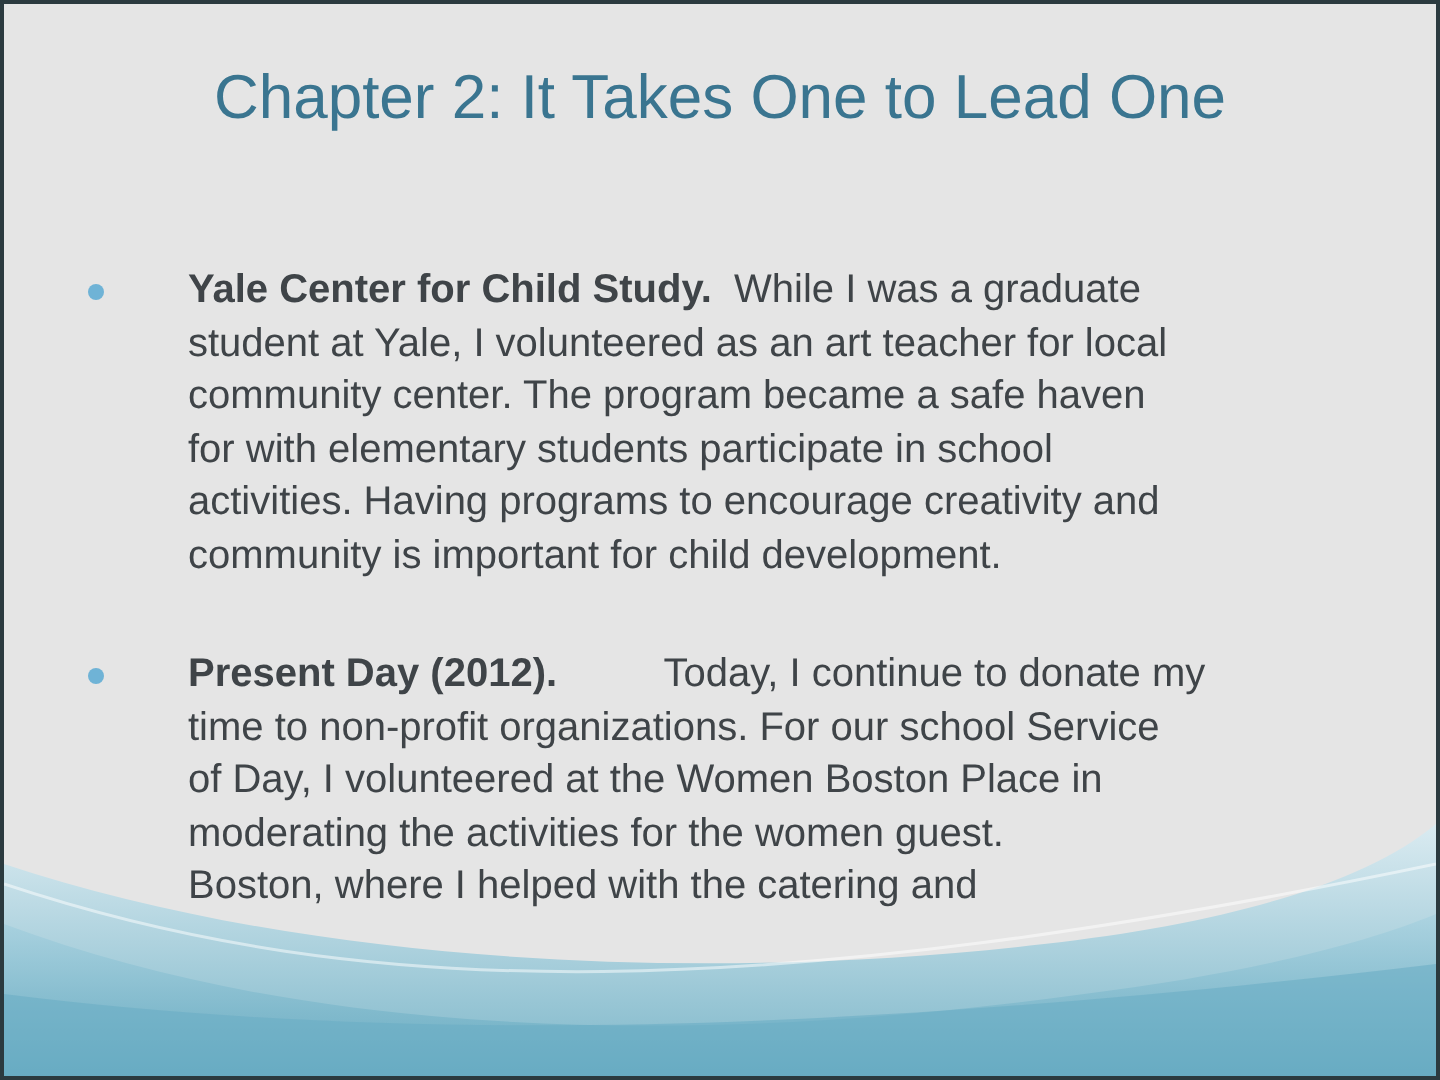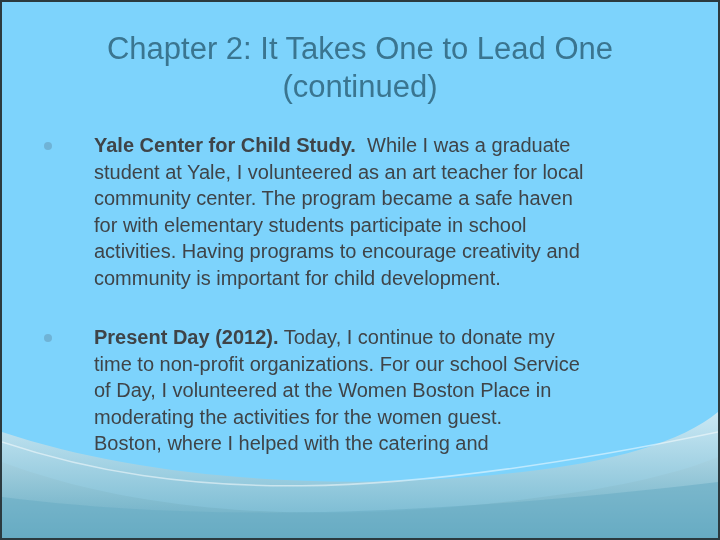--- a/index.html
+++ b/index.html
@@ -1,20 +1,20 @@
 <!DOCTYPE html>
 <html><head>
   <meta charset="utf-8">
   <style>
     html, body { margin: 0; padding: 0; }
     body { width: 720px; height: 540px; overflow: hidden; background: #2b3a3f; }
     .slide {
       position: absolute; left: 0; top: 0; width: 720px; height: 540px;
       box-sizing: border-box; border: 2px solid #2b3a3f;
-      background: #7dd3fc; overflow: hidden;
+      background: #e5e5e5; overflow: hidden;
       font-family: "Liberation Sans", sans-serif;
     }
     .wave { position: absolute; left: 0; top: 0; width: 716px; height: 536px; }
     .title {
       position: absolute; left: 0; width: 716px; top: 28px;
       text-align: center; color: #3a7590; font-size: 31px; line-height: 38px;
       font-weight: normal;
     }
     .title div { white-space: nowrap; }
     .content { position: absolute; left: 0; top: 130px; width: 716px; }
@@ -46,40 +46,39 @@
       </linearGradient>
     </defs>
     <path d="M0,430 C150,480 350,490 520,470 C610,460 680,440 716,410 L716,536 L0,536 Z" fill="url(#g1)" opacity="0.85"></path>
     <path d="M0,460 C160,520 360,520 540,495 C620,485 680,470 716,455 L716,536 L0,536 Z" fill="url(#g2)" opacity="0.8"></path>
     <path d="M0,495 C200,520 420,515 716,480 L716,536 L0,536 Z" fill="#6aaec4" opacity="0.6"></path>
     <path d="M0,440 C180,500 380,500 716,430" fill="none" stroke="#ffffff" stroke-opacity="0.5" stroke-width="1.5"></path>
   </svg>
 
   <div class="title">
     <div>Chapter 2: It Takes One to Lead One</div>
-    <div>(continued)</div>
   </div>
 
   <div class="content">
     <div class="bullet-item" style="top:0px;">
       <span class="bullet-dot"></span>
       <div class="bullet-text">
         <div class="line"><b>Yale Center for Child Study.</b><span style="white-space:pre;">  While I was a graduate</span></div>
         <div class="line">student at Yale, I volunteered as an art teacher for local</div>
         <div class="line">community center.  The program became a safe haven</div>
         <div class="line">for with elementary students participate in school</div>
         <div class="line">activities.  Having programs to encourage creativity and</div>
         <div class="line">community is important for child development.</div>
       </div>
     </div>
 
     <div class="bullet-item" style="top:192px;">
       <span class="bullet-dot"></span>
       <div class="bullet-text">
-        <div class="line"><b>Present Day (2012).</b><span style="white-space:pre;"> Today, I continue to donate my</span></div>
+        <div class="line"><b>Present Day (2012).</b><span style="white-space:pre;margin-left:48px;"> Today, I continue to donate my</span></div>
         <div class="line">time to non-profit organizations.  For our school Service</div>
         <div class="line">of Day, I volunteered at the Women Boston Place in</div>
         <div class="line">moderating the activities for the women guest.</div>
         <div class="line">Boston, where I helped with the catering and</div>
       </div>
     </div>
   </div>
 </div>
 
 </body></html>

